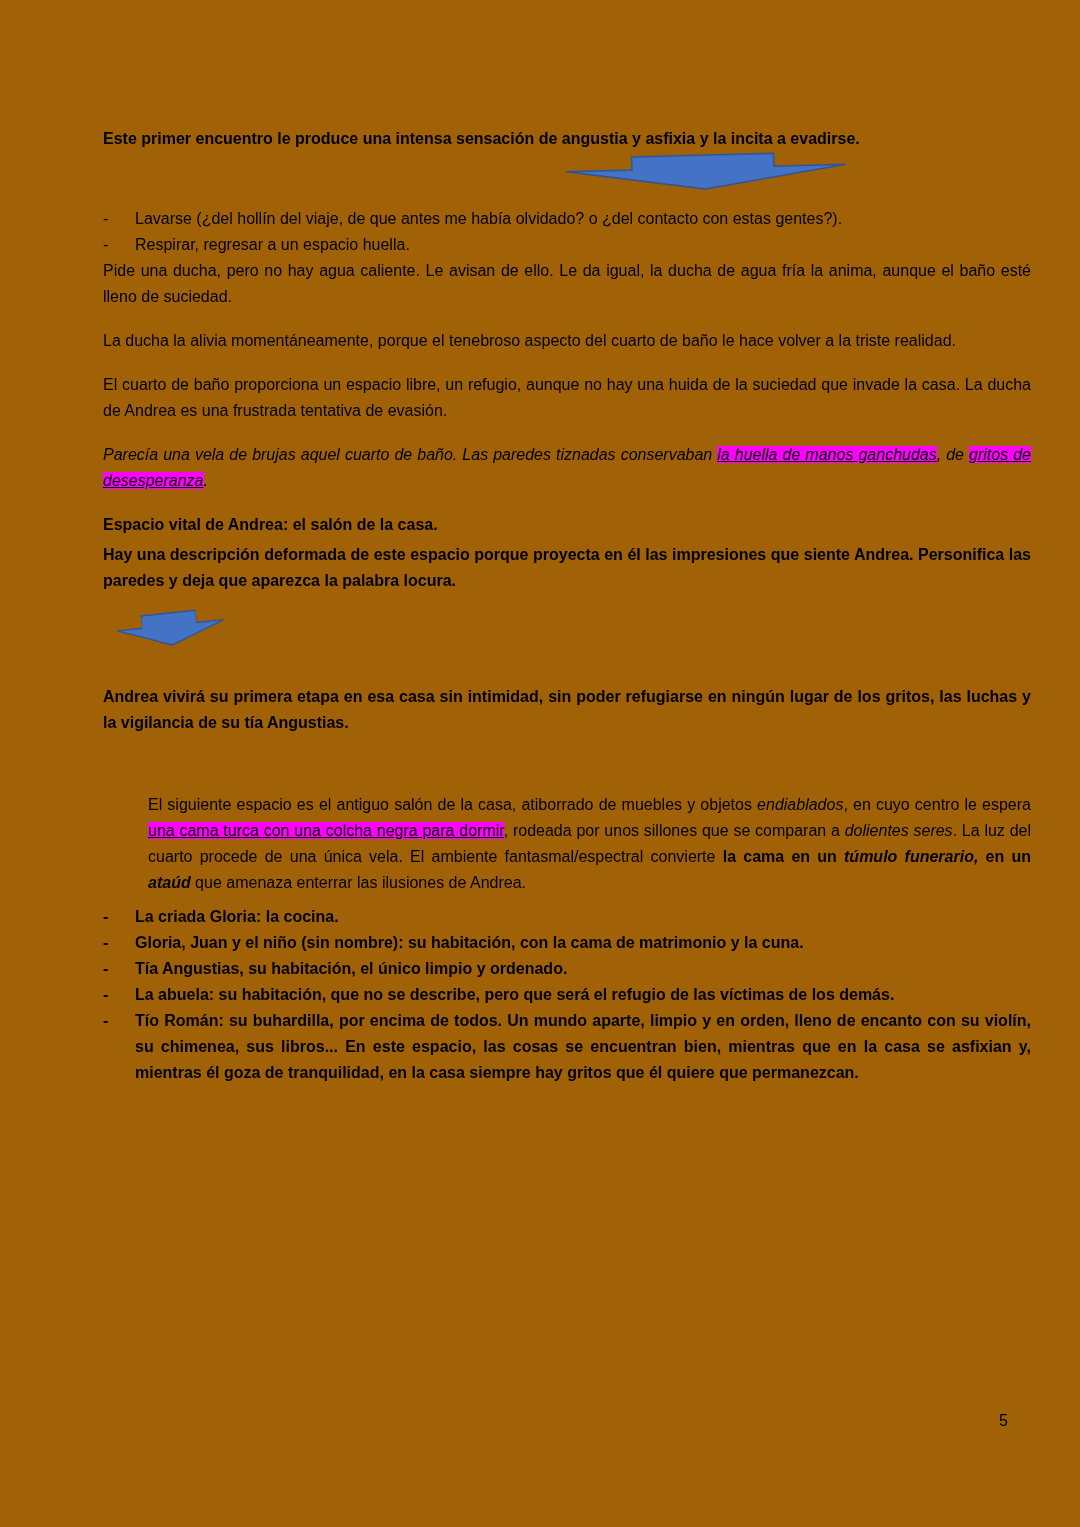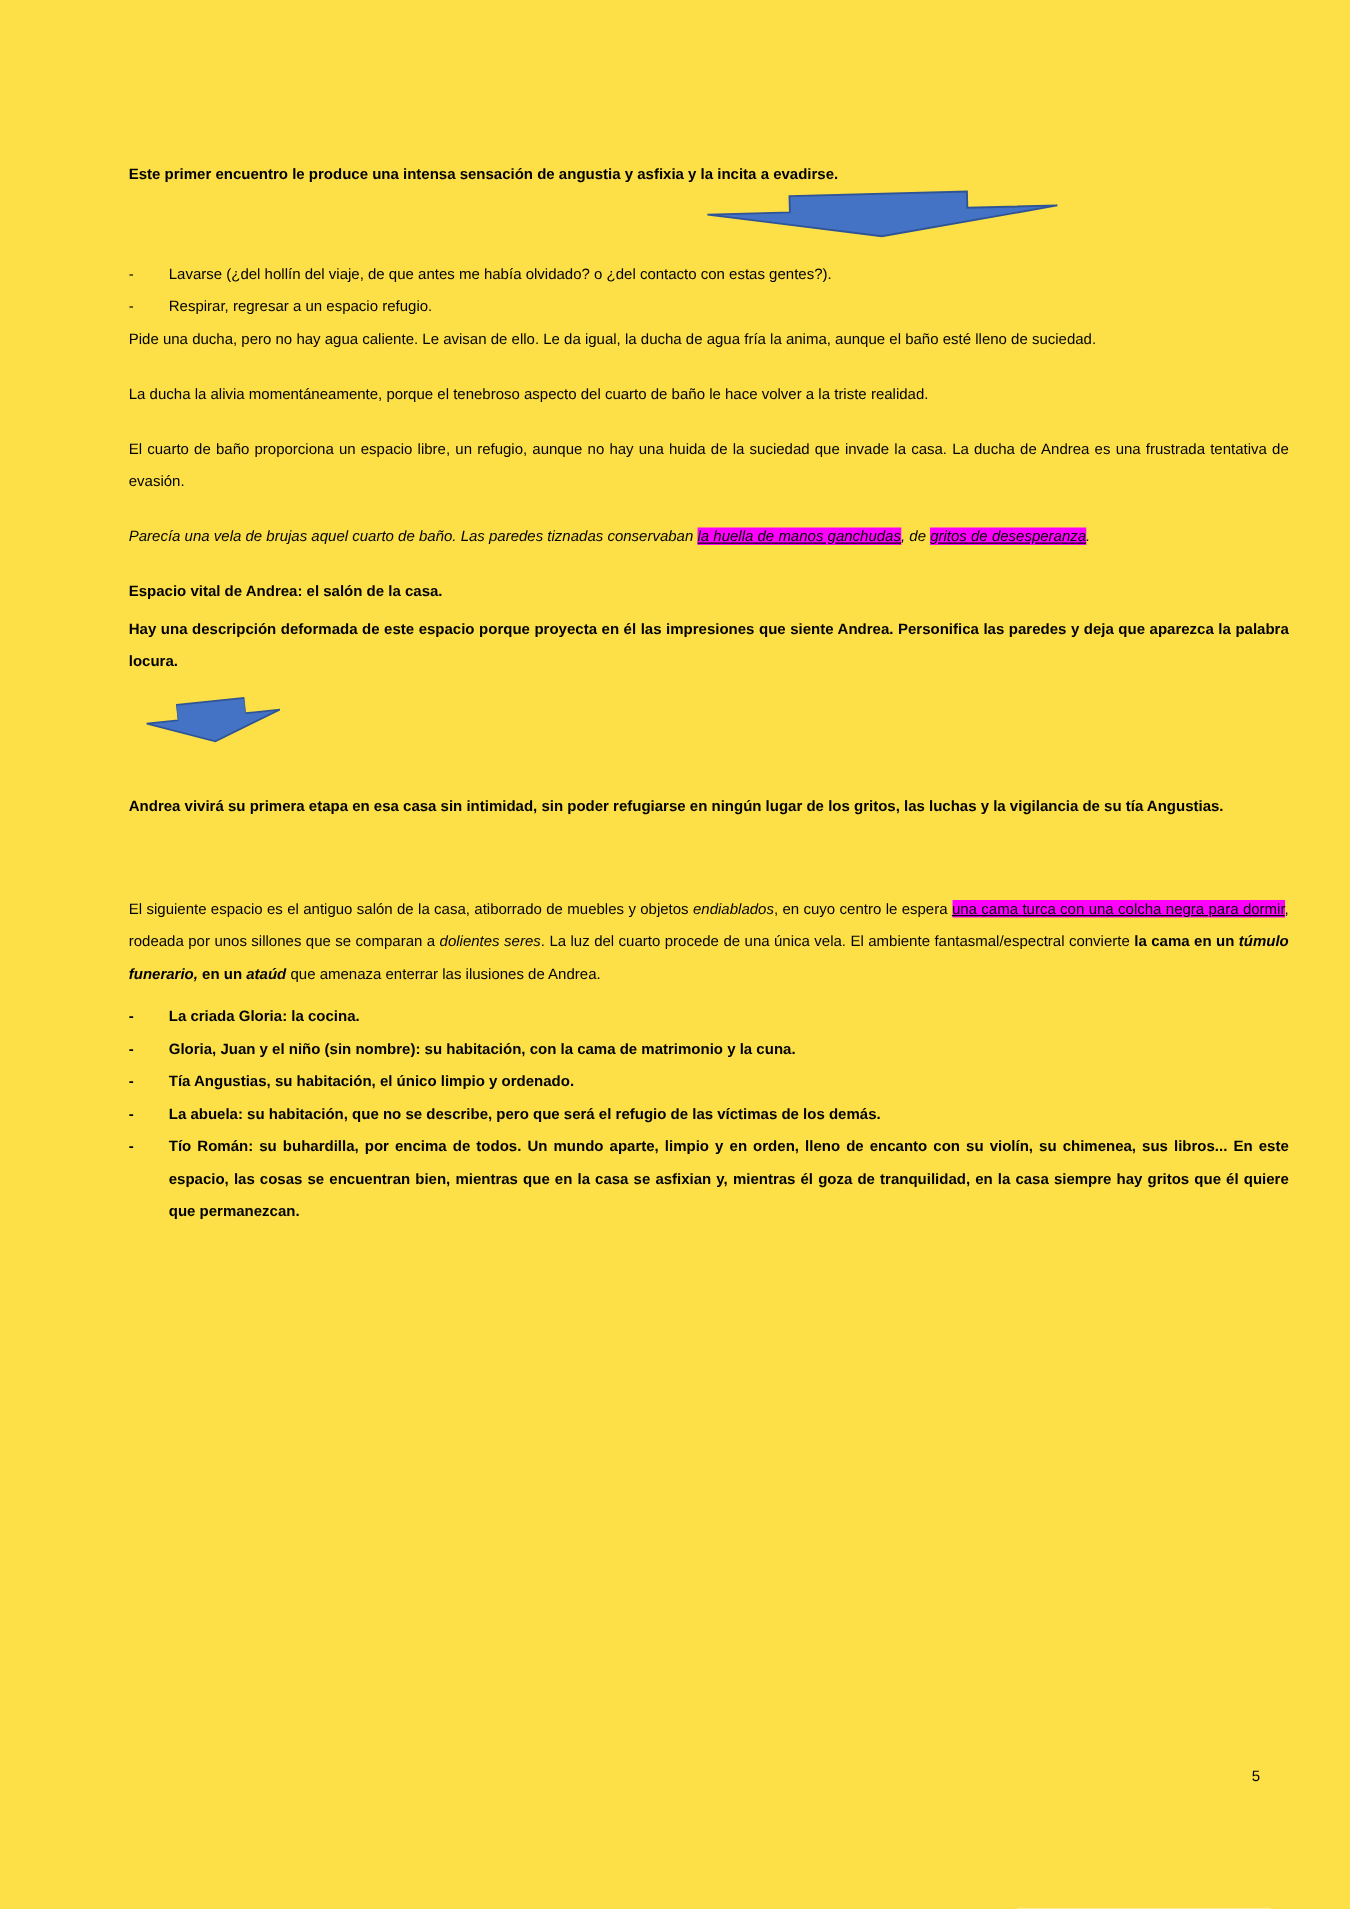--- a/index.html
+++ b/index.html
@@ -1,34 +1,34 @@
 <!DOCTYPE html>
 <html lang="es" style="--highlight: #ff00ff; --arrow_fill: #4472c4; --arrow_stroke: #2f5496; --text: #000000;"><head>
 <meta charset="utf-8">
 <style>
   html,body{margin:0;padding:0;background:#ffffff;}
   .page{
     position:relative;
     width:1080px;height:1527px;
     box-sizing:border-box;
     padding:126px 49px 0 103px;
-    background:#fde047;
+    background:#a16207;
     font-family:"Liberation Sans","DejaVu Sans",sans-serif;
-    font-size:12px;line-height:26px;color:#000000;
+    font-size:16px;line-height:26px;color:#000000;
     overflow:hidden;
   }
   p{margin:0;text-align:justify;}
   .b{font-weight:bold;}
   .i{font-style:italic;}
   .hl{background:var(--highlight,#ff00ff);text-decoration:underline;}
   .mb18{margin-bottom:18px;}
   .mb14{margin-bottom:14px;}
   .mb6{margin-bottom:6px;}
   .mb4{margin-bottom:4px;}
-  .mb8{margin-bottom:8px;}
+  .mb8{margin-bottom:8px;margin-left:45px;}
   .mb56{margin-bottom:56px;}
   .list{margin:0;}
   .list-item{display:flex;align-items:flex-start;}
   .list-marker{flex:0 0 32px;}
   .list-text{flex:1 1 auto;text-align:justify;}
   .arrow{line-height:0;}
   .arrow svg{display:block;overflow:visible;}
   .arrow polygon{
     fill:var(--arrow_fill,#4472c4);
     stroke:var(--arrow_stroke,#2f5496);
@@ -54,21 +54,21 @@
   </div>
 
 
   <div class="list mb6">
     <div class="list-item">
       <span class="list-marker">-</span>
       <span class="list-text">Lavarse (¿del hollín del viaje, de que antes me había olvidado? o ¿del contacto con estas gentes?).</span>
     </div>
     <div class="list-item">
       <span class="list-marker">-</span>
-      <span class="list-text">Respirar, regresar a un espacio refugio.</span>
+      <span class="list-text">Respirar, regresar a un espacio huella.</span>
     </div>
   </div>
 
   <p class="mb18">Pide una ducha, pero no hay agua caliente. Le avisan de ello. Le da igual, la ducha de agua fría la anima, aunque el baño esté lleno de suciedad.</p>
 
   <p class="mb18">La ducha la alivia momentáneamente, porque el tenebroso aspecto del cuarto de baño le hace volver a la triste realidad.</p>
 
   <p class="mb18">El cuarto de baño proporciona un espacio libre, un refugio, aunque no hay una huida de la suciedad que invade la casa. La ducha de Andrea es una frustrada tentativa de evasión.</p>
 
   <p class="mb18"><span class="i">Parecía una vela de brujas aquel cuarto de baño. Las paredes tiznadas conservaban </span><span class="i hl">la huella de manos ganchudas</span><span class="i">, de </span><span class="i hl">gritos de desesperanza</span><span class="i">.</span></p>

